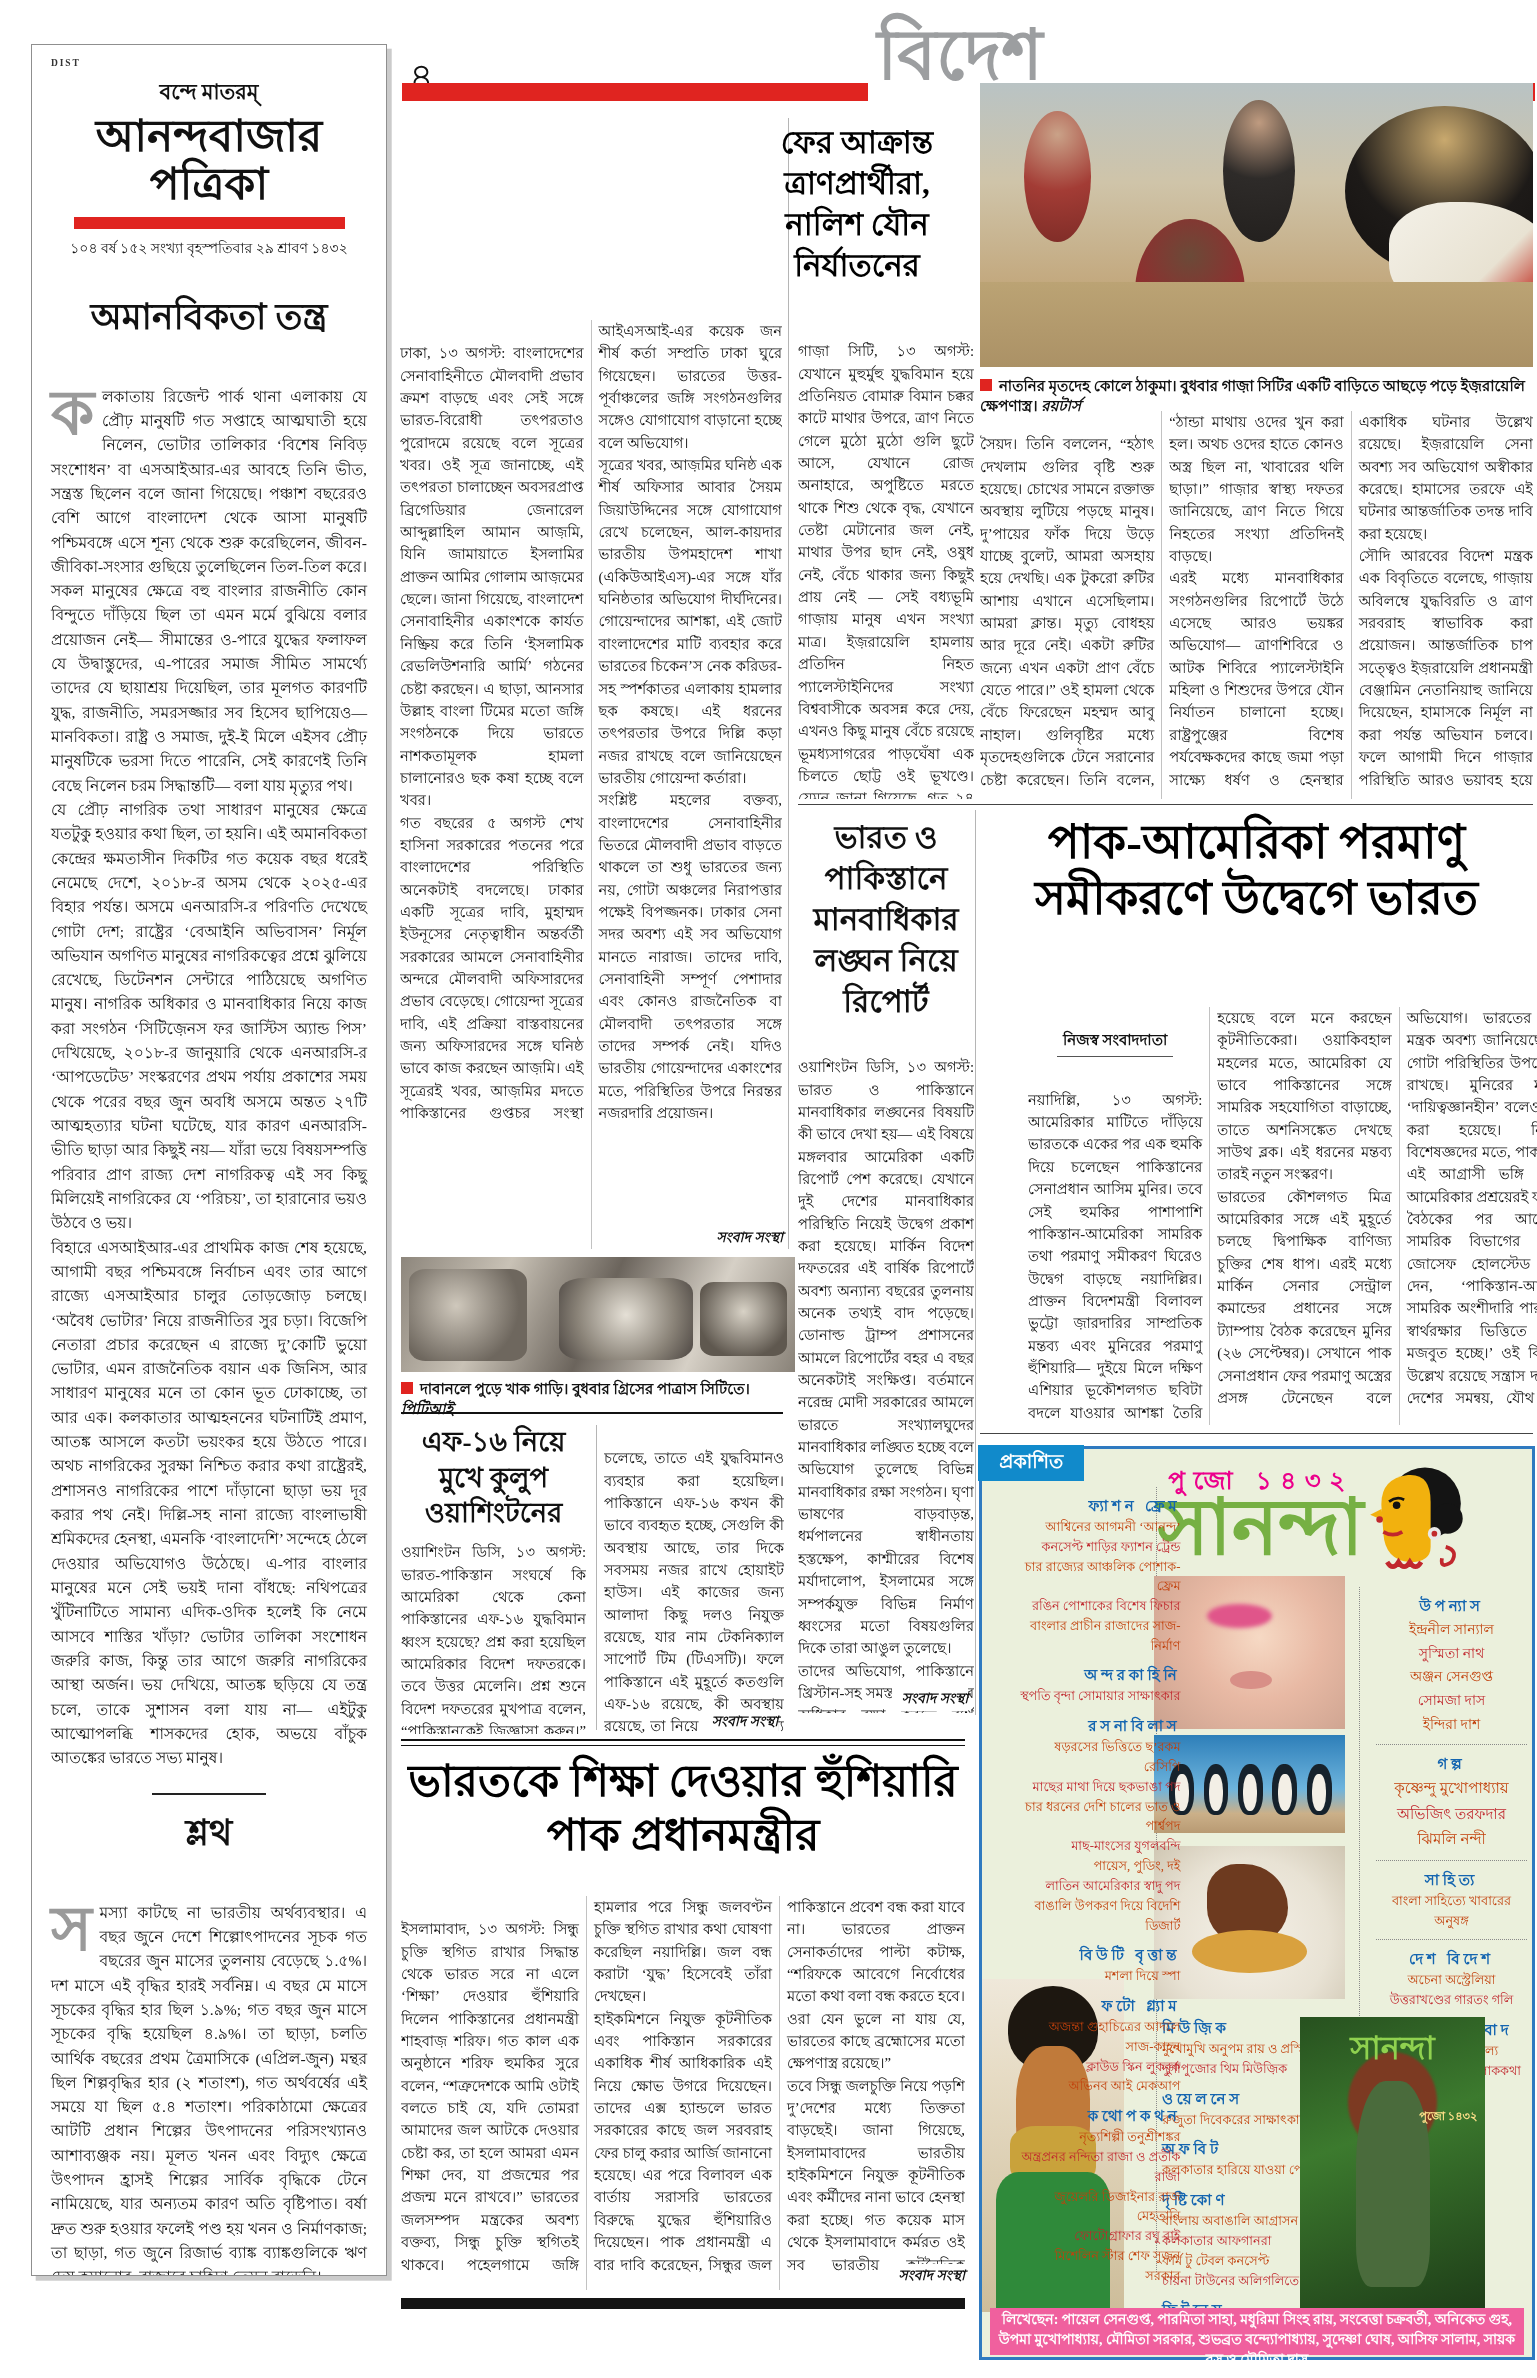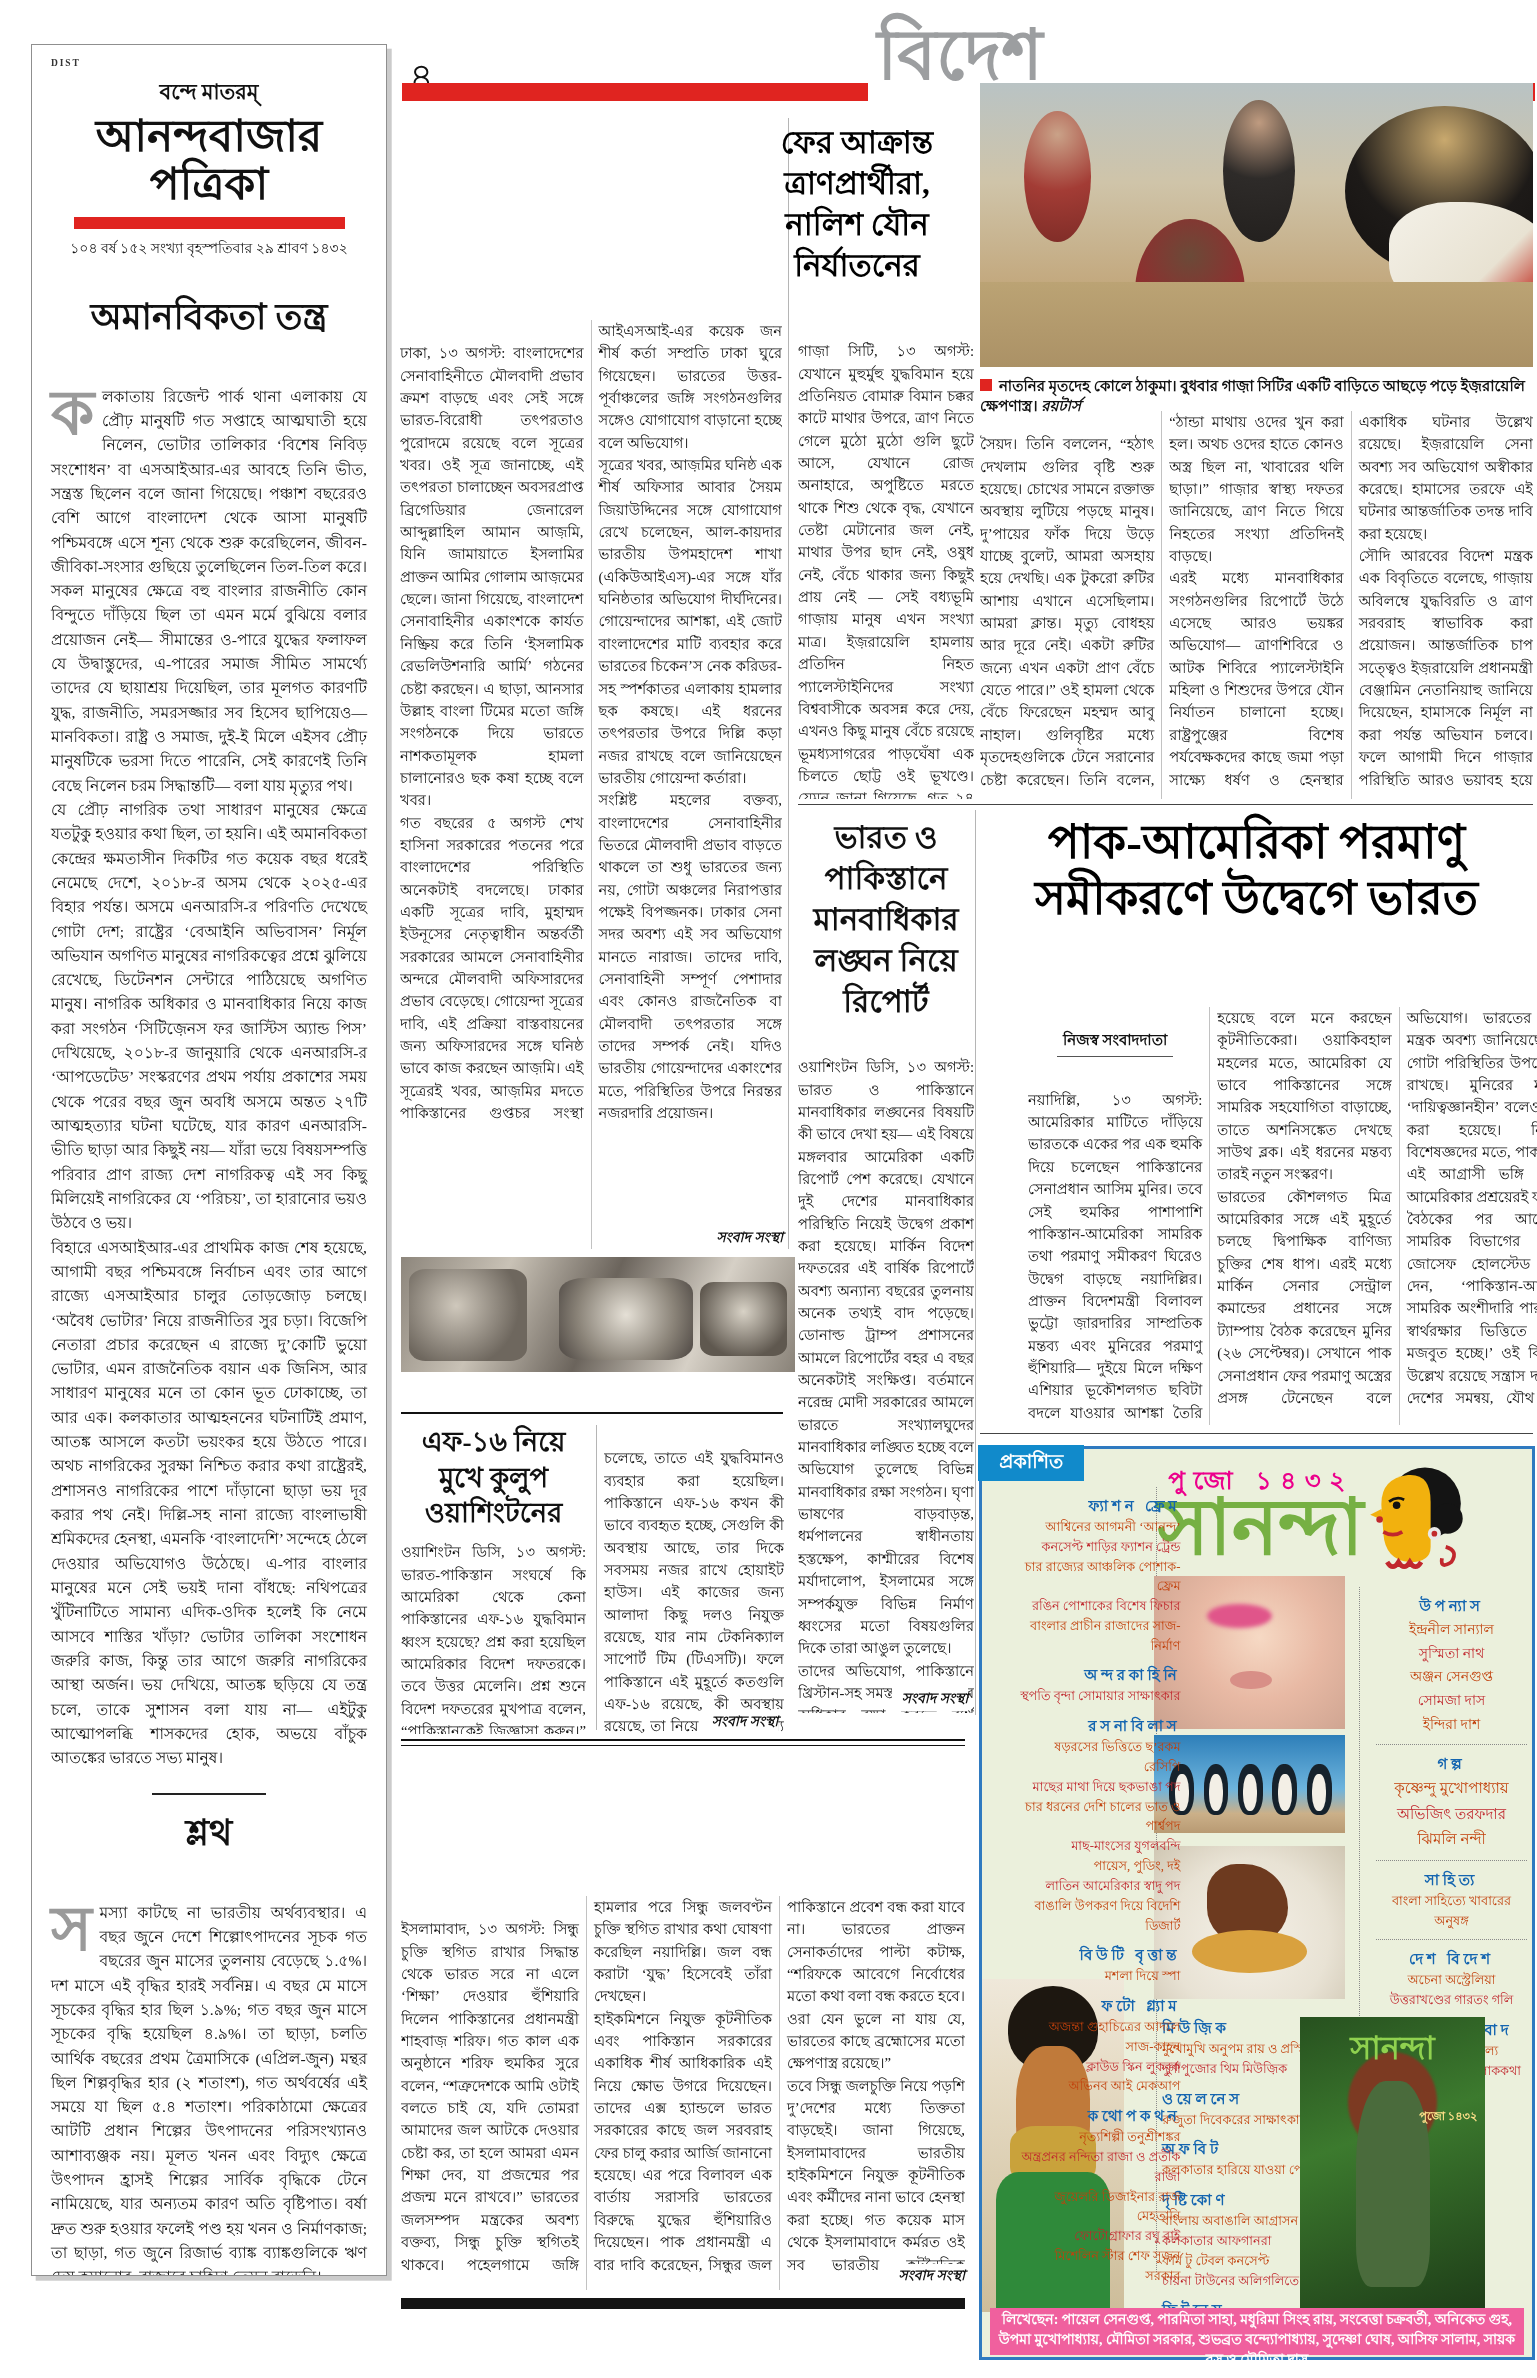--- a/index.html
+++ b/index.html
@@ -177,33 +177,38 @@
 ভারতের কৌশলগত মিত্র আমেরিকার সঙ্গে এই মুহূর্তে চলছে দ্বিপাক্ষিক বাণিজ্য চুক্তির শেষ ধাপ। এরই মধ্যে মার্কিন সেনার সেন্ট্রাল কমান্ডের প্রধানের সঙ্গে ট্যাম্পায় বৈঠক করেছেন মুনির (২৬ সেপ্টেম্বর)। সেখানে পাক সেনাপ্রধান ফের পরমাণু অস্ত্রের প্রসঙ্গ টেনেছেন বলে অভিযোগ। ভারতের বিদেশ মন্ত্রক অবশ্য জানিয়েছে, তারা গোটা পরিস্থিতির উপরে নজর রাখছে। মুনিরের মন্তব্যকে ‘দায়িত্বজ্ঞানহীন’ বলেও কটাক্ষ করা হয়েছে। নিরাপত্তা বিশেষজ্ঞদের মতে, পাক সেনার এই আগ্রাসী ভঙ্গি আসলে আমেরিকার প্রশ্রয়েরই ফল।
 বৈঠকের পর আমেরিকার সামরিক বিভাগের মুখপাত্র জোসেফ হোলস্টেড বিবৃতি দেন, ‘পাকিস্তান-আমেরিকা সামরিক অংশীদারি পারস্পরিক স্বার্থরক্ষার ভিত্তিতে আরও মজবুত হচ্ছে।’ ওই বিবৃতিতে উল্লেখ রয়েছে সন্ত্রাস দমনে দুই দেশের সমন্বয়, যৌথ মহড়া, তথ্য বিনিময়ের মেকানিজ়ম এবং দু’দেশের সামরিক বাহিনীর শক্তিশালী সংযোগ নিয়ে। পরমাণু সমীকরণও তৈরির কথা প্রকাশ্যে বলছে।</span>
   </div>
   <div class="abs hrule" style="left:980px;top:1433px;width:553px;"></div>
 
   <div id="cars-photo" class="photo" style="left:401px;top:1257px;width:394px;height:115px;">
     <div class="ph-shape" style="left:40%;top:18%;width:34%;height:72%;background:radial-gradient(circle at 50% 45%,#e5e0d6 0%,#8a8378 60%,#4a4440 100%);border-radius:18%;"></div>
     <div class="ph-shape" style="left:2%;top:10%;width:30%;height:80%;background:radial-gradient(circle at 40% 40%,#cfc8bc 0%,#6e675e 70%);border-radius:14%;"></div>
     <div class="ph-shape" style="left:76%;top:22%;width:22%;height:64%;background:radial-gradient(circle at 50% 40%,#d8d2c6 0%,#5f584f 75%);border-radius:16%;"></div>
   </div>
+  <div class="abs caption" style="left:401px;top:1380px;width:394px;">
+    <span class="redsq"></span><span>দাবানলে পুড়ে খাক গাড়ি। বুধবার গ্রিসের পাত্রাস সিটিতে।</span>
+    <span class="credit">পিটিআই</span>
+  </div>
   <div class="abs" style="left:401px;top:1412px;width:382px;height:1.9px;background:#111;"></div>
 
   <div class="abs ovh" style="left:401px;top:1425px;width:185px;height:309px;">
     <div id="f16-headline">এফ-১৬ নিয়ে মুখে কুলুপ ওয়াশিংটনের</div>
     <div class="bodytext">ওয়াশিংটন ডিসি, ১৩ অগস্ট: ভারত-পাকিস্তান সংঘর্ষে কি আমেরিকা থেকে কেনা পাকিস্তানের এফ-১৬ যুদ্ধবিমান ধ্বংস হয়েছে? প্রশ্ন করা হয়েছিল আমেরিকার বিদেশ দফতরকে। তবে উত্তর মেলেনি। প্রশ্ন শুনে বিদেশ দফতরের মুখপাত্র বলেন, “পাকিস্তানকেই জিজ্ঞাসা করুন।” আমেরিকার কাছ থেকে এফ-১৬ কিনেছিল পাকিস্তান। পরিসংখ্যান অনুযায়ী, ৭৫-৭৬টি এফ-১৬ যুদ্ধবিমান ইসলামাবাদের কাছে থাকার কথা। গত মে মাসে ভারতের সঙ্গে পাকিস্তানের যে সশস্ত্র সংঘর্ষ</div>
   </div>
   <div class="abs vrule" style="left:596px;top:1425px;height:305px;"></div>
   <div class="abs ovh bodytext" style="left:604px;top:1425px;width:180px;height:309px;">
     <span>চলেছে, তাতে এই যুদ্ধবিমানও ব্যবহার করা হয়েছিল। পাকিস্তানে এফ-১৬ কখন কী ভাবে ব্যবহৃত হচ্ছে, সেগুলি কী অবস্থায় আছে, তার দিকে সবসময় নজর রাখে হোয়াইট হাউস। এই কাজের জন্য আলাদা কিছু দলও নিযুক্ত রয়েছে, যার নাম টেকনিক্যাল সাপোর্ট টিম (টিএসটি)। ফলে পাকিস্তানে এই মুহূর্তে কতগুলি এফ-১৬ রয়েছে, কী অবস্থায় রয়েছে, তা নিয়ে বিস্তারিত তথ্য আমেরিকার কাছে থাকার কথা। কিন্তু তারা এ বিষয়ে প্রশ্ন এড়িয়ে গিয়েছে। এই সংক্রান্ত প্রশ্নের জবাবে আমেরিকান বিদেশ দফতর থেকে বলা হয়েছে, “পাকিস্তানের এফ-১৬ নিয়ে আলোচনার জন্য আমরা আপনাদের পাক সরকারের সঙ্গে যোগাযোগ করার পরামর্শ দিচ্ছি।”</span>
     <div class="agency">সংবাদ সংস্থা</div>
   </div>
 
   <div class="abs dblrule" style="left:401px;top:1739px;width:564px;"></div>
+  <div id="warn-headline" class="abs headline" style="left:401px;top:1755px;width:564px;">ভারতকে শিক্ষা দেওয়ার হুঁশিয়ারি পাক প্রধানমন্ত্রীর</div>
   <div class="abs ovh cols3 bodytext" style="left:401px;top:1896px;width:564px;height:394px;">
     <span>ইসলামাবাদ, ১৩ অগস্ট: সিন্ধু চুক্তি স্থগিত রাখার সিদ্ধান্ত থেকে ভারত সরে না এলে ‘শিক্ষা’ দেওয়ার হুঁশিয়ারি দিলেন পাকিস্তানের প্রধানমন্ত্রী শাহবাজ় শরিফ। গত কাল এক অনুষ্ঠানে শরিফ হুমকির সুরে বলেন, “শত্রুদেশকে আমি ওটাই বলতে চাই যে, যদি তোমরা আমাদের জল আটকে দেওয়ার চেষ্টা কর, তা হলে আমরা এমন শিক্ষা দেব, যা প্রজন্মের পর প্রজন্ম মনে রাখবে।” ভারতের জলসম্পদ মন্ত্রকের অবশ্য বক্তব্য, সিন্ধু চুক্তি স্থগিতই থাকবে। পহেলগামে জঙ্গি হামলার পরে সিন্ধু জলবণ্টন চুক্তি স্থগিত রাখার কথা ঘোষণা করেছিল নয়াদিল্লি। জল বন্ধ করাটা ‘যুদ্ধ’ হিসেবেই তাঁরা দেখছেন।
 হাইকমিশনে নিযুক্ত কূটনীতিক এবং পাকিস্তান সরকারের একাধিক শীর্ষ আধিকারিক এই নিয়ে ক্ষোভ উগরে দিয়েছেন। তাদের এক্স হ্যান্ডলে ভারত সরকারের কাছে জল সরবরাহ ফের চালু করার আর্জি জানানো হয়েছে। এর পরে বিলাবল এক বার্তায় সরাসরি ভারতের বিরুদ্ধে যুদ্ধের হুঁশিয়ারিও দিয়েছেন। পাক প্রধানমন্ত্রী এ বার দাবি করেছেন, সিন্ধুর জল পাকিস্তানে প্রবেশ বন্ধ করা যাবে না। ভারতের প্রাক্তন সেনাকর্তাদের পাল্টা কটাক্ষ, “শরিফকে আবেগে নির্বোধের মতো কথা বলা বন্ধ করতে হবে। ওরা যেন ভুলে না যায় যে, ভারতের কাছে ব্রহ্মোসের মতো ক্ষেপণাস্ত্র রয়েছে।”
 তবে সিন্ধু জলচুক্তি নিয়ে পড়শি দু’দেশের মধ্যে তিক্ততা বাড়ছেই। জানা গিয়েছে, ইসলামাবাদের ভারতীয় হাইকমিশনে নিযুক্ত কূটনীতিক এবং কর্মীদের নানা ভাবে হেনস্থা করা হচ্ছে। গত কয়েক মাস থেকে ইসলামাবাদে কর্মরত ওই সব ভারতীয় কূটনৈতিক নিজেদের বাড়িতে সংবাদপত্রও পাচ্ছেন না। এর পরে ভারতে কর্মরত পাকিস্তানি কূটনৈতিকদের সংবাদপত্র সরবরাহও বন্ধ করা হয়েছে বলে জানা যাচ্ছে।</span>
   </div>
   <div class="abs agency" style="left:auto;right:573px;top:2264px;bottom:auto;">সংবাদ সংস্থা</div>
   <div class="abs blackbar" style="left:401px;top:2298px;width:564px;"></div>
 
   <div id="ad" class="abs">
     <div id="ad-tab">প্রকাশিত</div>

